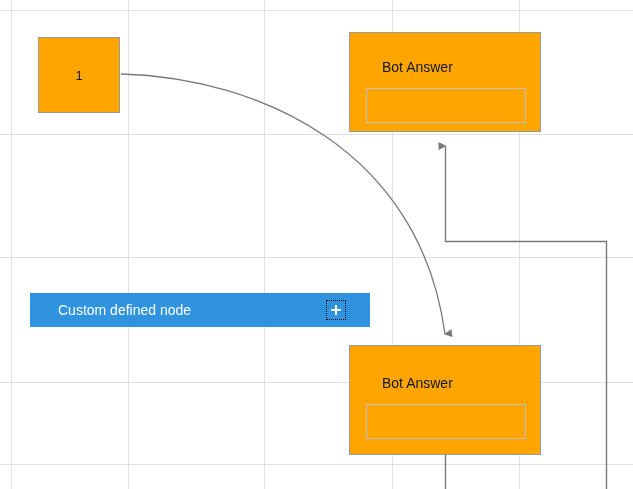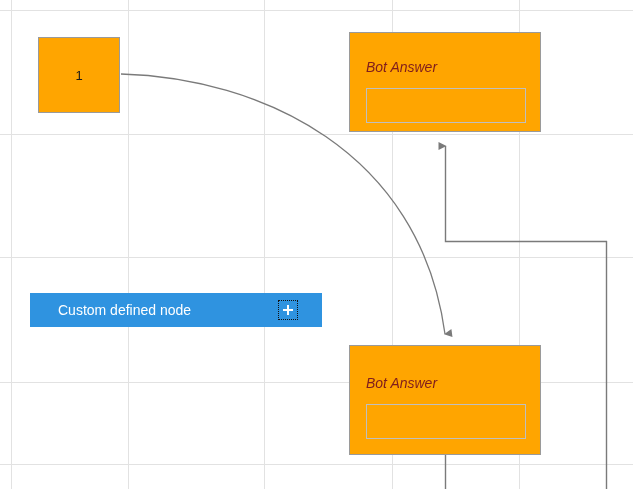--- a/index.html
+++ b/index.html
@@ -51,48 +51,47 @@
   #node-bot-answer-top {
     left: 349px; top: 32px;
     width: 192px; height: 100px;
   }
   #node-bot-answer-bottom {
     left: 349px; top: 345px;
     width: 192px; height: 110px;
   }
   .node-title {
     position: absolute;
-    left: 16px;
+    left: 32px;
     top: 27px;
     font-size: 14px;
-    color: #7f1d1d;
+    color: #0f172a;
     line-height: 1;
     white-space: nowrap;
-    font-style: italic;
   }
   #node-bot-answer-bottom .node-title {
     top: 30px;
   }
   .node-slot {
     position: absolute;
     left: 16px;
     right: 14px;
     height: 35px;
     border: 1px solid #bfbfbf;
     box-sizing: border-box;
     background: transparent;
   }
   #node-bot-answer-top .node-slot { top: 55px; }
   #node-bot-answer-bottom .node-slot { top: 58px; }
 
   
   #palette-custom-node {
     position: absolute;
     left: 30px; top: 293px;
-    width: 292px; height: 34px;
+    width: 340px; height: 34px;
     background: #2f93e0;
     display: flex;
     align-items: center;
     box-sizing: border-box;
     padding-left: 28px;
     padding-right: 10px;
   }
   #palette-custom-node .palette-label {
     font-size: 14px;
     color: #ffffff;

